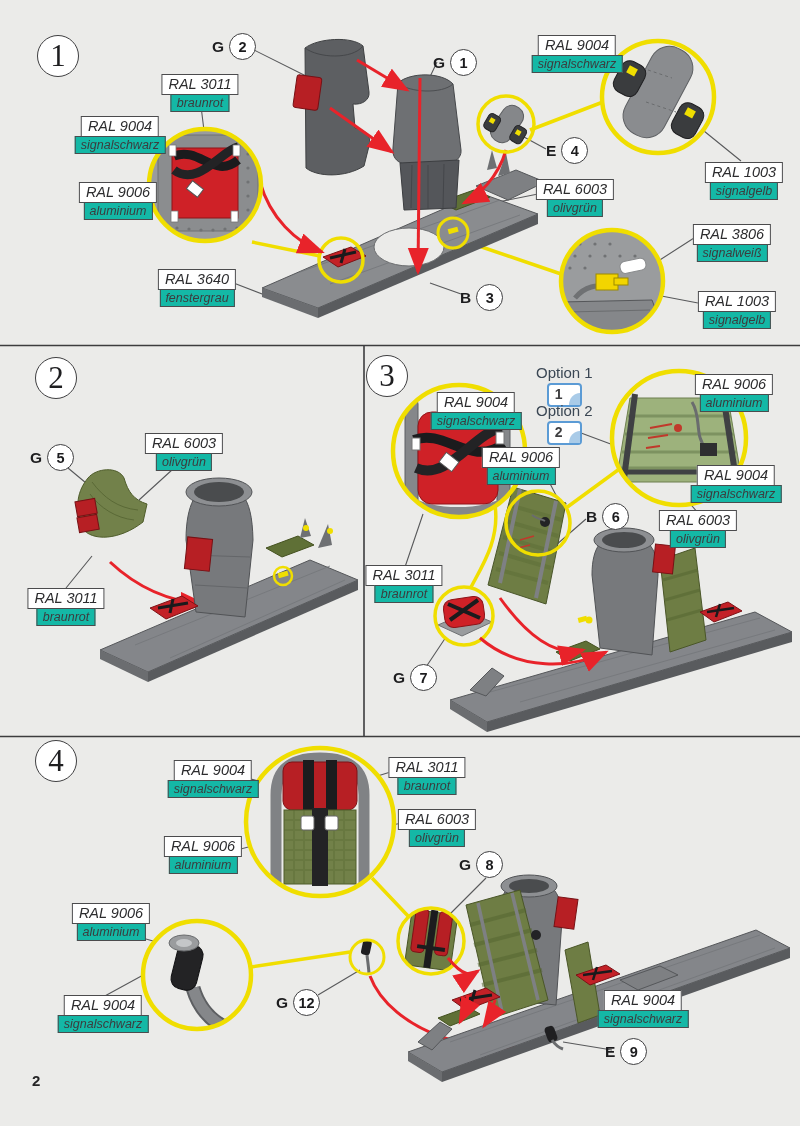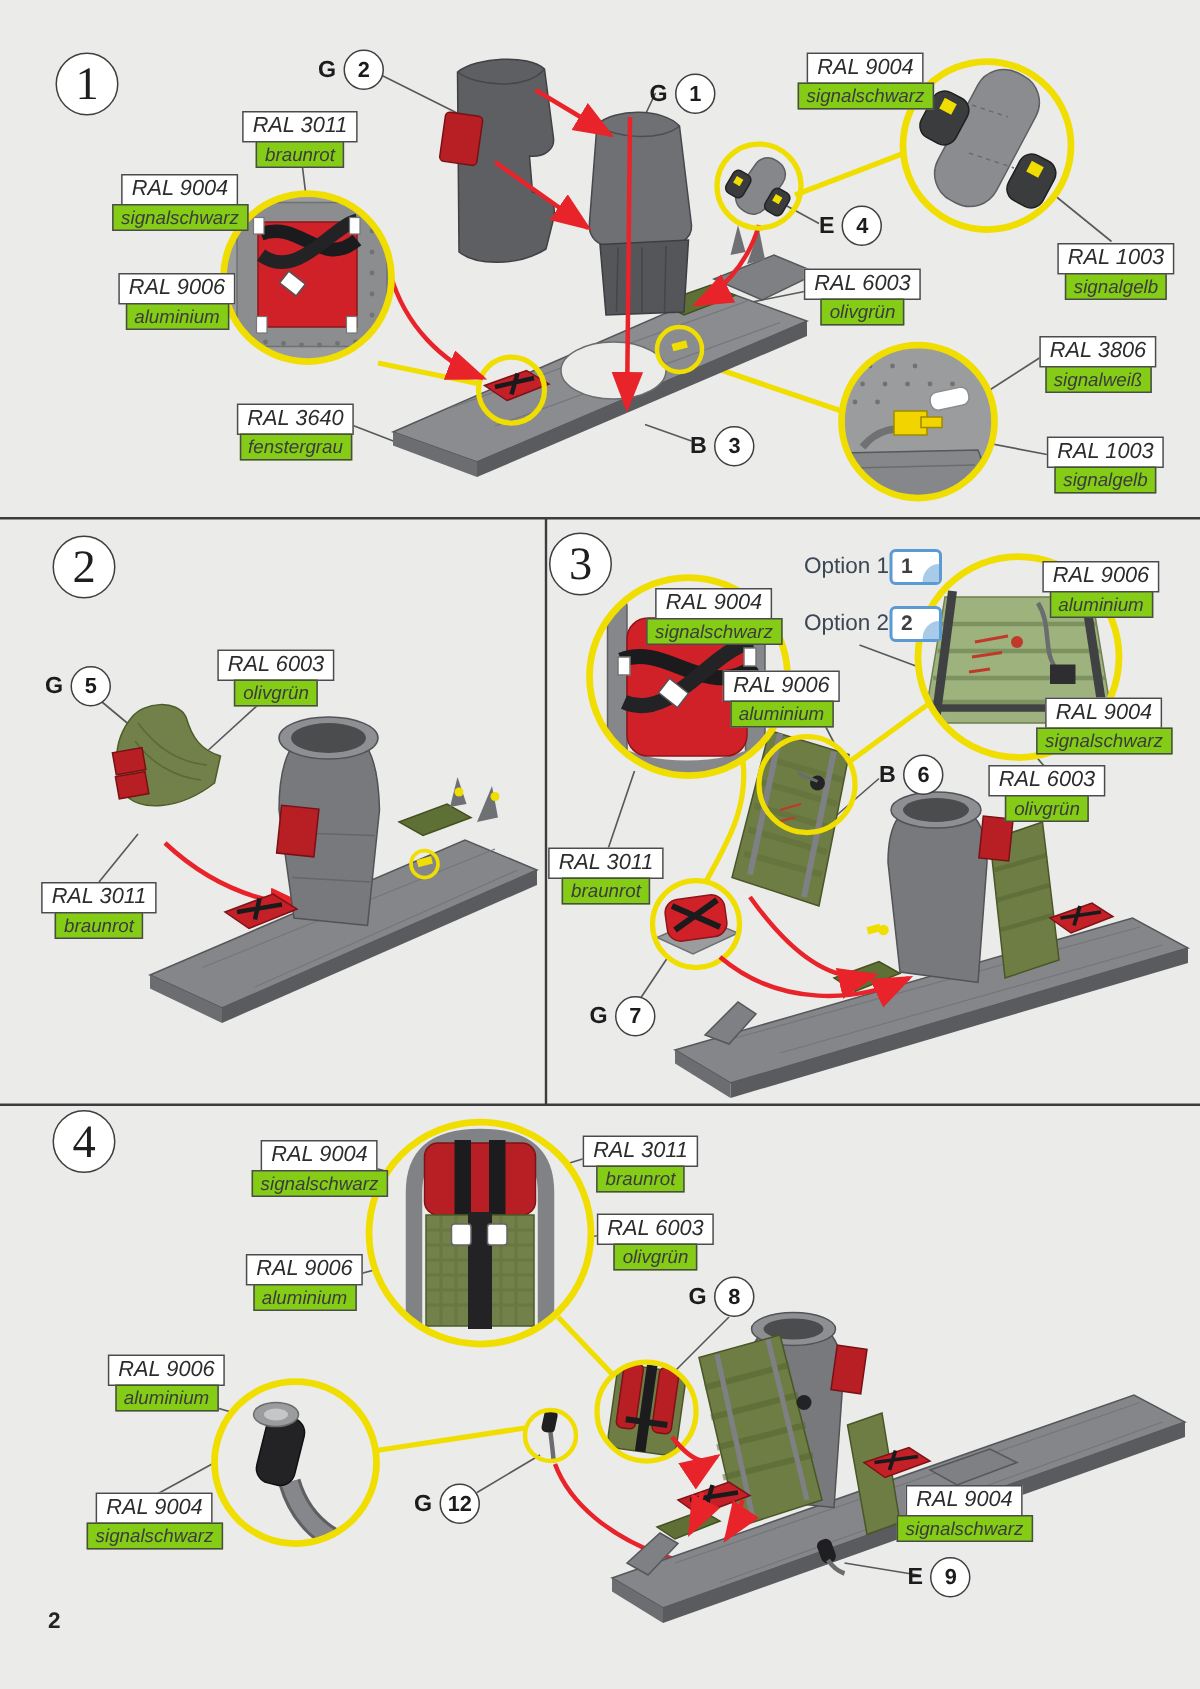--- a/index.html
+++ b/index.html
@@ -6,31 +6,31 @@
   .page{position:relative;width:800px;height:1126px;background:#ebebe9;
         font-family:"Liberation Sans",sans-serif;overflow:hidden;}
   .art{position:absolute;left:0;top:0;z-index:1;}
   .ln{stroke:#58595b;stroke-width:1.1;fill:none;}
   .yl{stroke:#f0de00;stroke-width:3.5;fill:none;}
   .ra{stroke:#e8232a;stroke-width:3;fill:none;}
   .ral{position:absolute;transform:translateX(-50%);display:flex;flex-direction:column;
        align-items:center;z-index:5;font-style:italic;}
   .ral-code{display:block;background:#fff;border:1.4px solid #4b4b4d;padding:0 6px;
        font-size:14.5px;line-height:19px;color:#2c2c2e;white-space:nowrap;}
-  .ral-name{display:block;background:#84cc16;border:1.4px solid #4b4b4d;margin-top:-1.4px;
+  .ral-name{display:block;background:#14b8a6;border:1.4px solid #4b4b4d;margin-top:-1.4px;
        padding:0 5px;font-size:12.5px;line-height:16px;color:#3c3c3e;white-space:nowrap;}
   .step-circle{position:absolute;width:40px;height:40px;border:1.6px solid #3f3f41;
        border-radius:50%;background:#fff;display:flex;align-items:center;justify-content:center;
        font-family:"Liberation Serif",serif;font-size:31px;color:#1e1e20;z-index:5;}
   .callout{position:absolute;display:flex;align-items:center;gap:5px;z-index:5;}
   .callout-letter{font-weight:bold;font-size:15.5px;color:#1c1c1e;}
   .callout-circle{min-width:27px;height:27px;border:1.5px solid #3f3f41;border-radius:14px;
        background:#fff;display:flex;align-items:center;justify-content:center;font-weight:bold;
        font-size:14.5px;color:#1c1c1e;padding:0 3px;box-sizing:border-box;}
-  .option{position:absolute;display:flex;flex-direction:row;align-items:center;z-index:5;}
+  .option{position:absolute;display:flex;flex-direction:column;align-items:center;z-index:5;}
   .option-label{font-size:15px;color:#3b4754;}
   .decal-box{position:relative;width:31px;height:20px;background:#fff;border:2px solid #5b9bd5;
        border-radius:4px;margin-top:2px;}
   .decal-num{position:absolute;left:6px;top:1px;font-size:14px;font-weight:bold;color:#3f3f41;}
   .decal-corner{position:absolute;right:0;bottom:0;width:11px;height:12px;background:#a9cbe8;
        border-top-left-radius:100%;}
   .page-number{position:absolute;left:32px;top:1072px;font-weight:bold;font-size:15px;
        color:#242426;z-index:5;}
 </style>
 </head>

